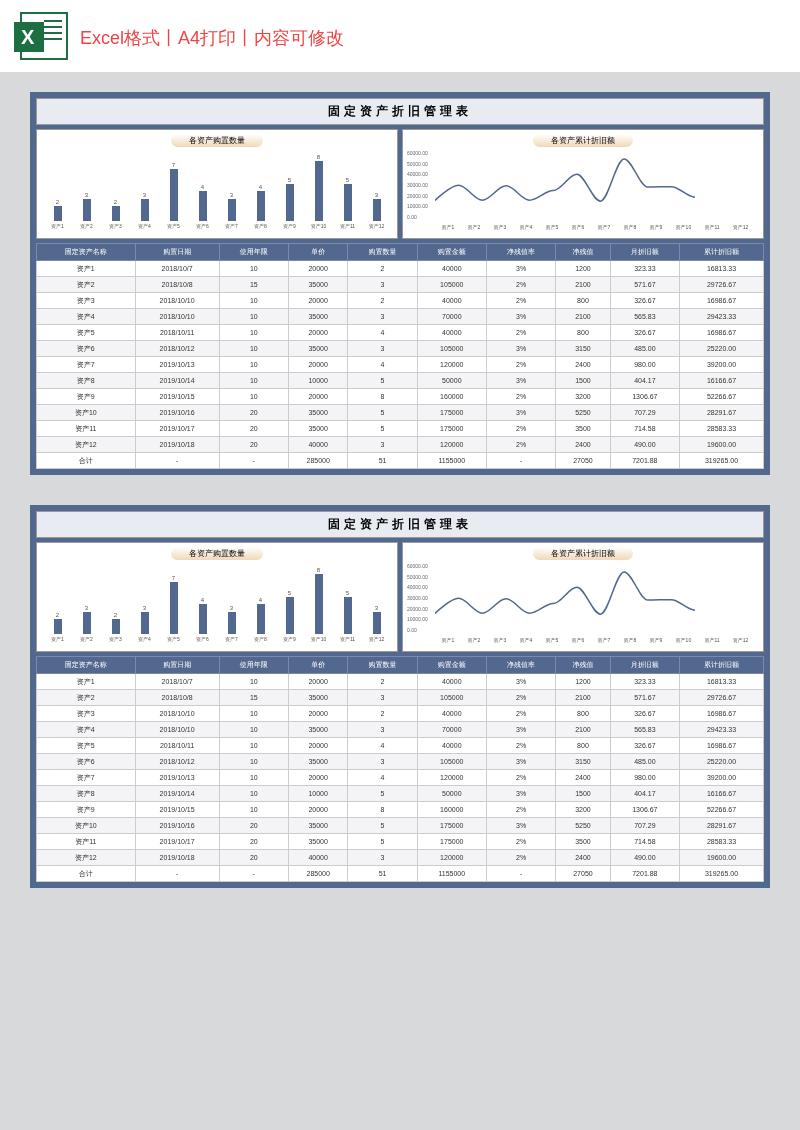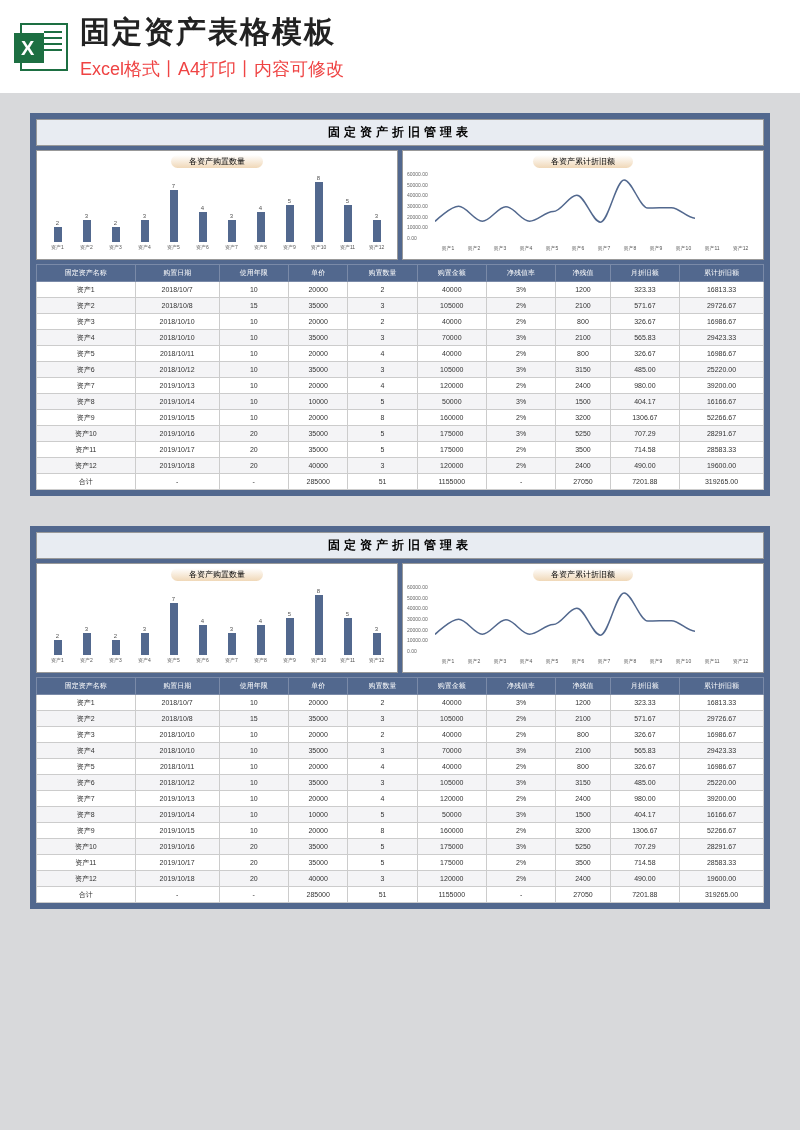--- a/index.html
+++ b/index.html
@@ -40,21 +40,20 @@
 <div class="header">
   <div class="excel-icon">
     <div class="excel-lines">
         <span></span>
         <span></span>
         <span></span>
         <span></span>
       </div>
   </div>
   <div class="header-text">
-    <div class="header-title">固定资产表格模板</div>
     <div class="header-sub">Excel格式丨A4打印丨内容可修改</div>
   </div>
 </div>
 
 <div class="page-area">
 <div class="sheet">
 <div class="sheet-inner">
   <div class="title-bar">固定资产折旧管理表</div>
   <div class="charts">
     <div class="chart-box">

